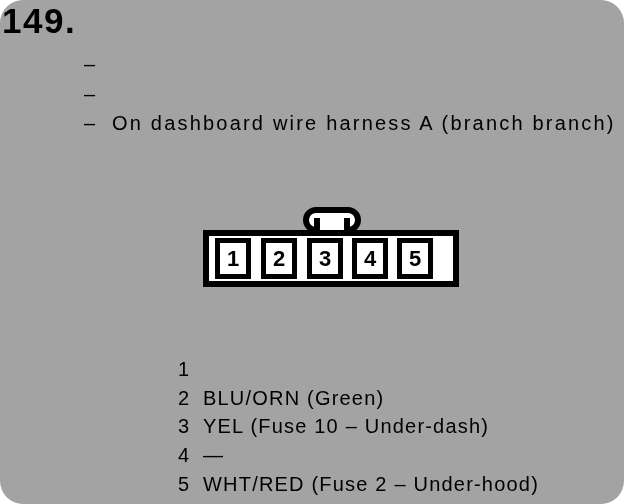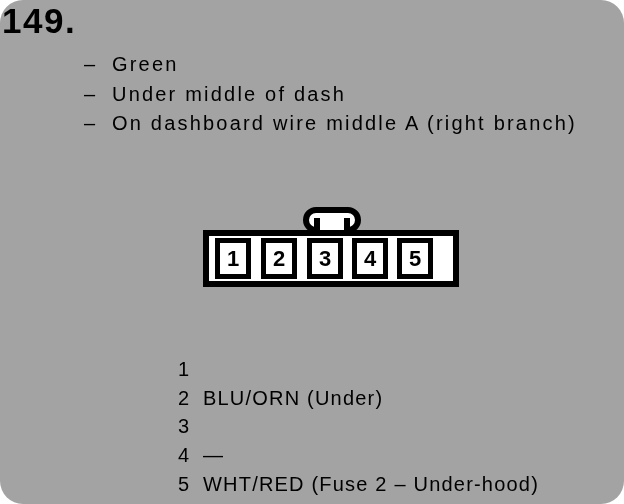--- a/index.html
+++ b/index.html
@@ -68,29 +68,27 @@
 
 <div class="page">
 
   <div class="heading">
     <span class="h-num">149.</span>
   </div>
 
   <ul class="notes">
     <li>
       <span class="nd">–</span>
-      <span>Green</span>
     </li>
     <li>
       <span class="nd">–</span>
-      <span>Under middle of dash</span>
     </li>
     <li>
       <span class="nd">–</span>
-      <span>On dashboard wire middle A (right branch)</span>
+      <span>On dashboard wire harness A (branch branch)</span>
     </li>
   </ul>
 
   <div class="connector">
     <div class="tab"></div>
     <div class="tab-notch"></div>
     <div class="stub stub-l"></div>
     <div class="stub stub-r"></div>
     <div class="cbody">
       <div class="cell">1</div>
@@ -100,24 +98,25 @@
       <div class="cell">5</div>
     </div>
   </div>
 
   <ol class="pinout">
     <li>
       <span class="pin-num">1</span>
     </li>
     <li>
       <span class="pin-num">2</span>
-      <span class="pin-wire">BLU/ORN (Under)</span>
+      <span class="pin-wire">BLU/ORN (Green)</span>
     </li>
     <li>
       <span class="pin-num">3</span>
+      <span class="pin-wire">YEL (Fuse 10 – Under-dash)</span>
     </li>
     <li>
       <span class="pin-num">4</span>
       <span class="pin-wire">—</span>
     </li>
     <li>
       <span class="pin-num">5</span>
       <span class="pin-wire">WHT/RED (Fuse 2 – Under-hood)</span>
     </li>
   </ol>

